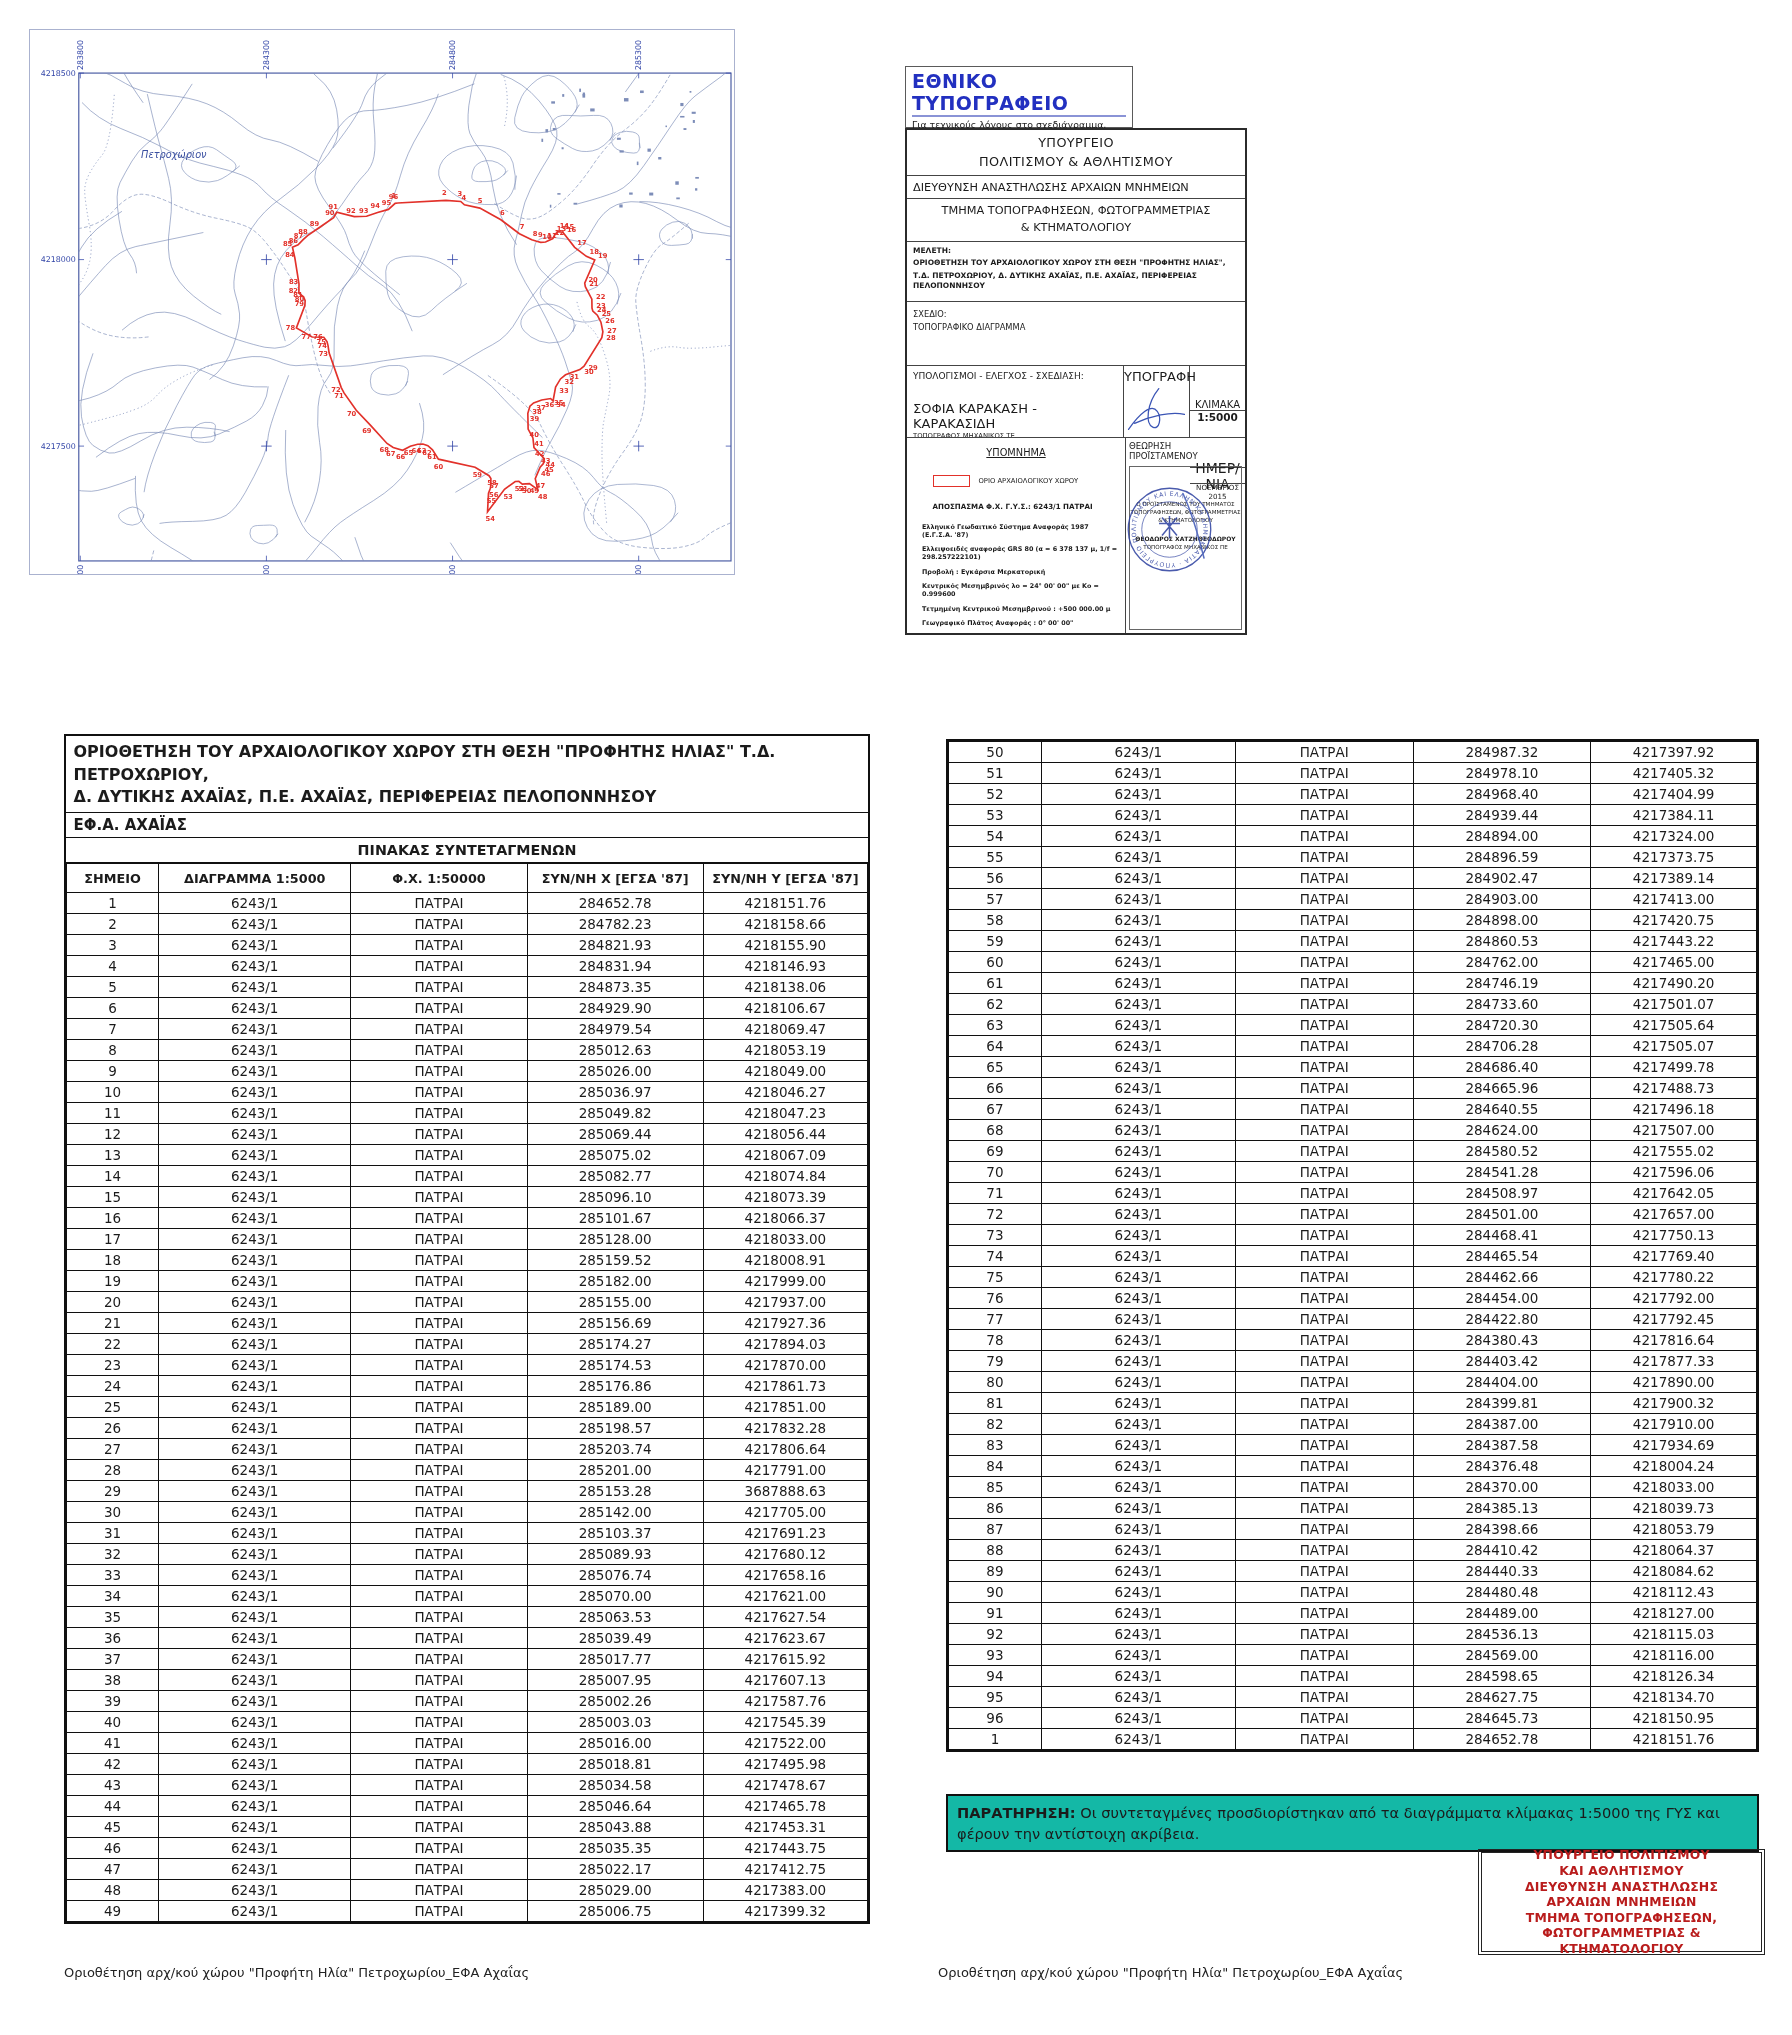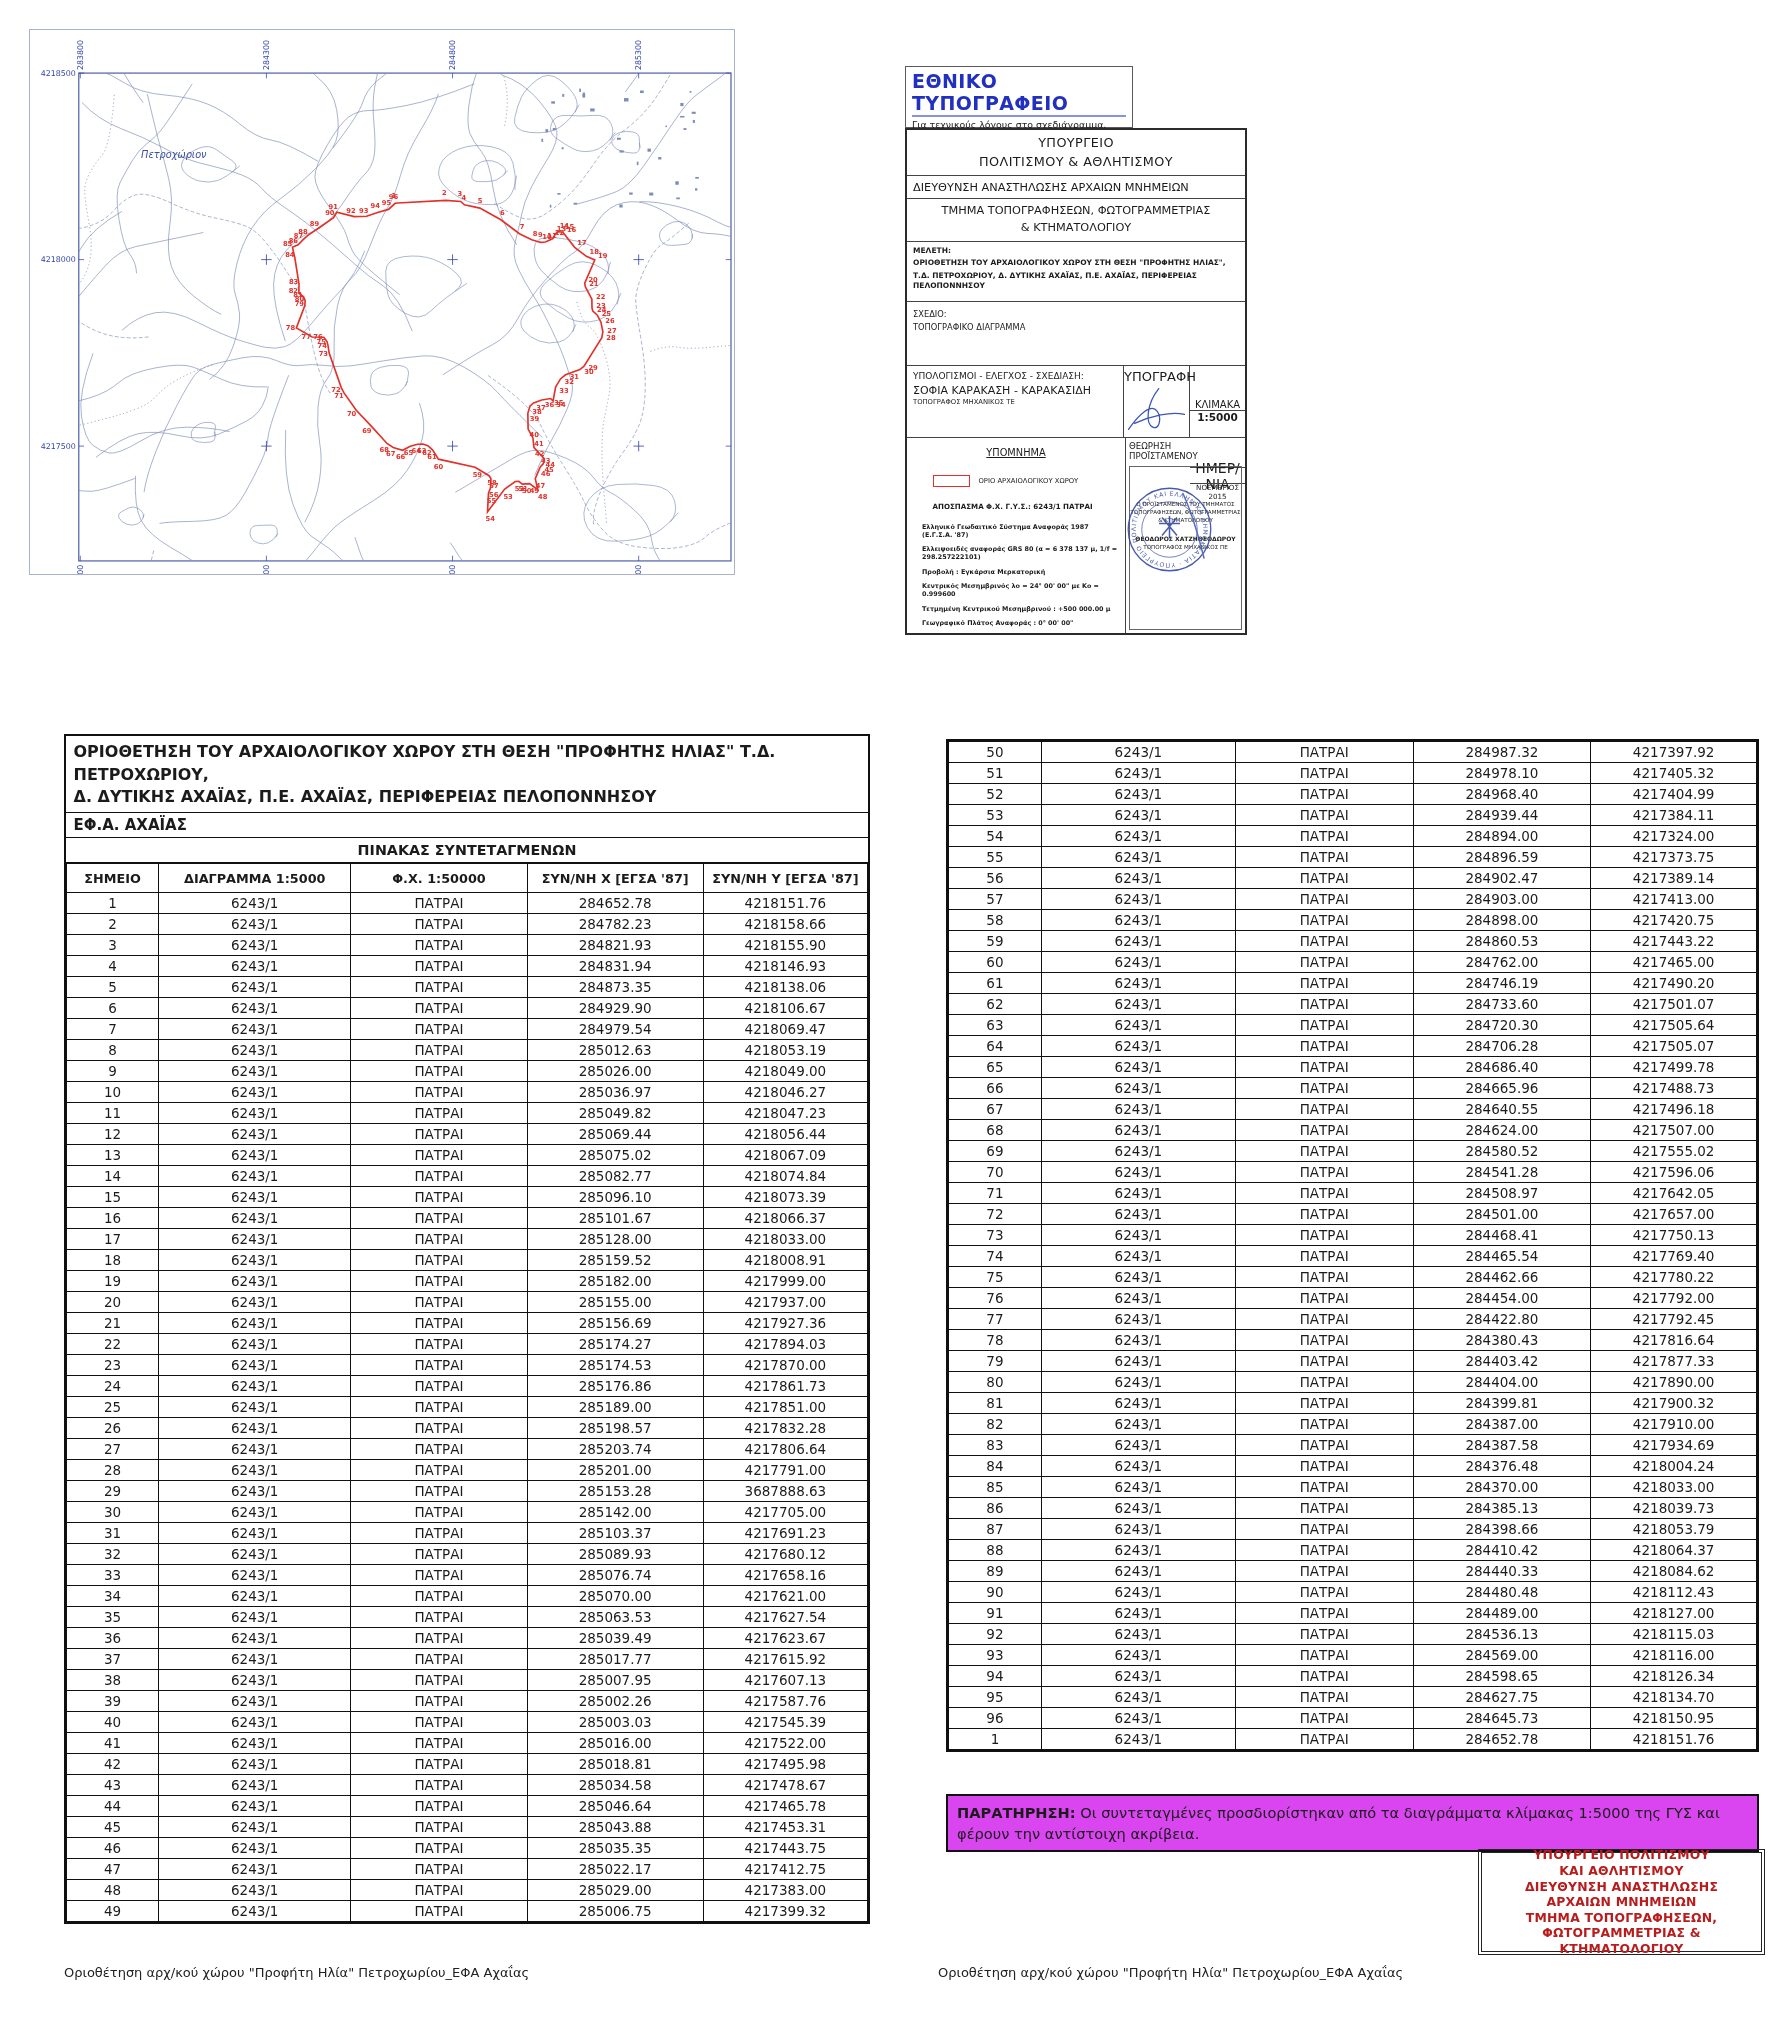--- a/index.html
+++ b/index.html
@@ -27,21 +27,21 @@
   #tb-department{height:47px;display:flex;flex-direction:column;justify-content:center;text-align:center;font-size:11.3px;line-height:1.5;}
   #tb-study{height:65px;padding:4.5px 6px;box-sizing:border-box;}
   #tb-study .lbl{font-size:7.5px;font-weight:bold;}
   #tb-study .ln{font-size:7.5px;font-weight:bold;margin-top:2.3px;line-height:1.4;}
   #tb-drawing{height:69px;padding:7.5px 6px;box-sizing:border-box;}
   #tb-drawing .lbl{font-size:8.3px;}
   #tb-drawing .val{font-size:8.3px;margin-top:3px;}
   #tb-calcrow{height:72px;display:flex;}
   #tb-calc{flex:1;padding:4.5px 6px;box-sizing:border-box;}
   #tb-calc .lbl{font-size:9px;}
-  #tb-calc .name{font-size:11px;margin-top:3px;}
+  #tb-calc .name{font-size:13px;margin-top:20px;}
   #tb-calc .role{font-size:6.8px;margin-top:1.5px;}
   #tb-sig{width:66px;border-left:1.1px solid #444;box-sizing:border-box;text-align:center;position:relative;}
   #tb-sig .lbl{font-size:13px;margin-top:3px;}
   #tb-scale{width:56px;border-left:1.1px solid #444;box-sizing:border-box;display:flex;flex-direction:column;text-align:center;}
   #tb-scale .c1{height:18px;font-size:10px;display:flex;align-items:center;justify-content:center;margin-top:33px;}
   #tb-scale .c2{height:19.5px;font-size:10.5px;font-weight:bold;border-top:1.1px solid #444;display:flex;align-items:center;justify-content:center;}
   #tb-scale .c3{height:15px;font-size:14px;border-top:1.1px solid #444;display:flex;align-items:center;justify-content:center;margin-top:44px;}
   #tb-scale .c4{flex:1;font-size:7.1px;border-top:1.1px solid #444;display:flex;flex-direction:column;align-items:center;justify-content:center;line-height:1.25;}
   #tb-bottom{flex:1;display:flex;}
   #tb-legend{flex:1;padding:6px 7.5px;box-sizing:border-box;position:relative;}
@@ -65,21 +65,21 @@
   #table-right{left:946px;top:739px;width:813px;}
   .tbl-title{font-size:16px;font-weight:bold;padding:5.3px 7.5px 3.8px 7.5px;line-height:1.4;border-bottom:1.5px solid #101010;}
   .tbl-agency{font-size:15px;font-weight:bold;padding:3px 7.5px;border-bottom:1.5px solid #101010;}
   .tbl-caption{font-size:14.3px;font-weight:bold;text-align:center;padding:3.8px 0;border-bottom:1.5px solid #101010;}
   table.coords{width:100%;border-collapse:collapse;table-layout:fixed;}
   table.coords th{border:1.4px solid #101010;font-size:12.8px;font-weight:bold;height:28.5px;padding:0;}
   table.coords td{border:1.4px solid #101010;font-size:13.5px;text-align:center;padding:0;overflow:hidden;white-space:nowrap;}
   table.coords tr.drow{height:21px;}
 
   
-  #note-box{left:946px;top:1794px;width:813px;border:2.3px solid #101010;box-sizing:border-box;background:#d946ef;padding:6px 9px;font-size:14.6px;line-height:1.45;}
+  #note-box{left:946px;top:1794px;width:813px;border:2.3px solid #101010;box-sizing:border-box;background:#14b8a6;padding:6px 9px;font-size:14.6px;line-height:1.45;}
   #note-box b{font-weight:bold;}
   #dept-stamp{left:1481px;top:1852px;width:279px;height:98px;border:1.5px solid #232323;outline:1.5px solid #232323;outline-offset:2.3px;display:flex;flex-direction:column;justify-content:center;text-align:center;font-weight:bold;font-size:12.4px;line-height:1.26;letter-spacing:0.2px;color:#b91c1c;}
   .caption{font-size:13px;color:#222;}
   #caption-left{left:64px;top:1965px;}
   #caption-right{left:938px;top:1965px;}
 </style>
 </head>
 <body>
 
 <div class="abs" id="map-sheet">

